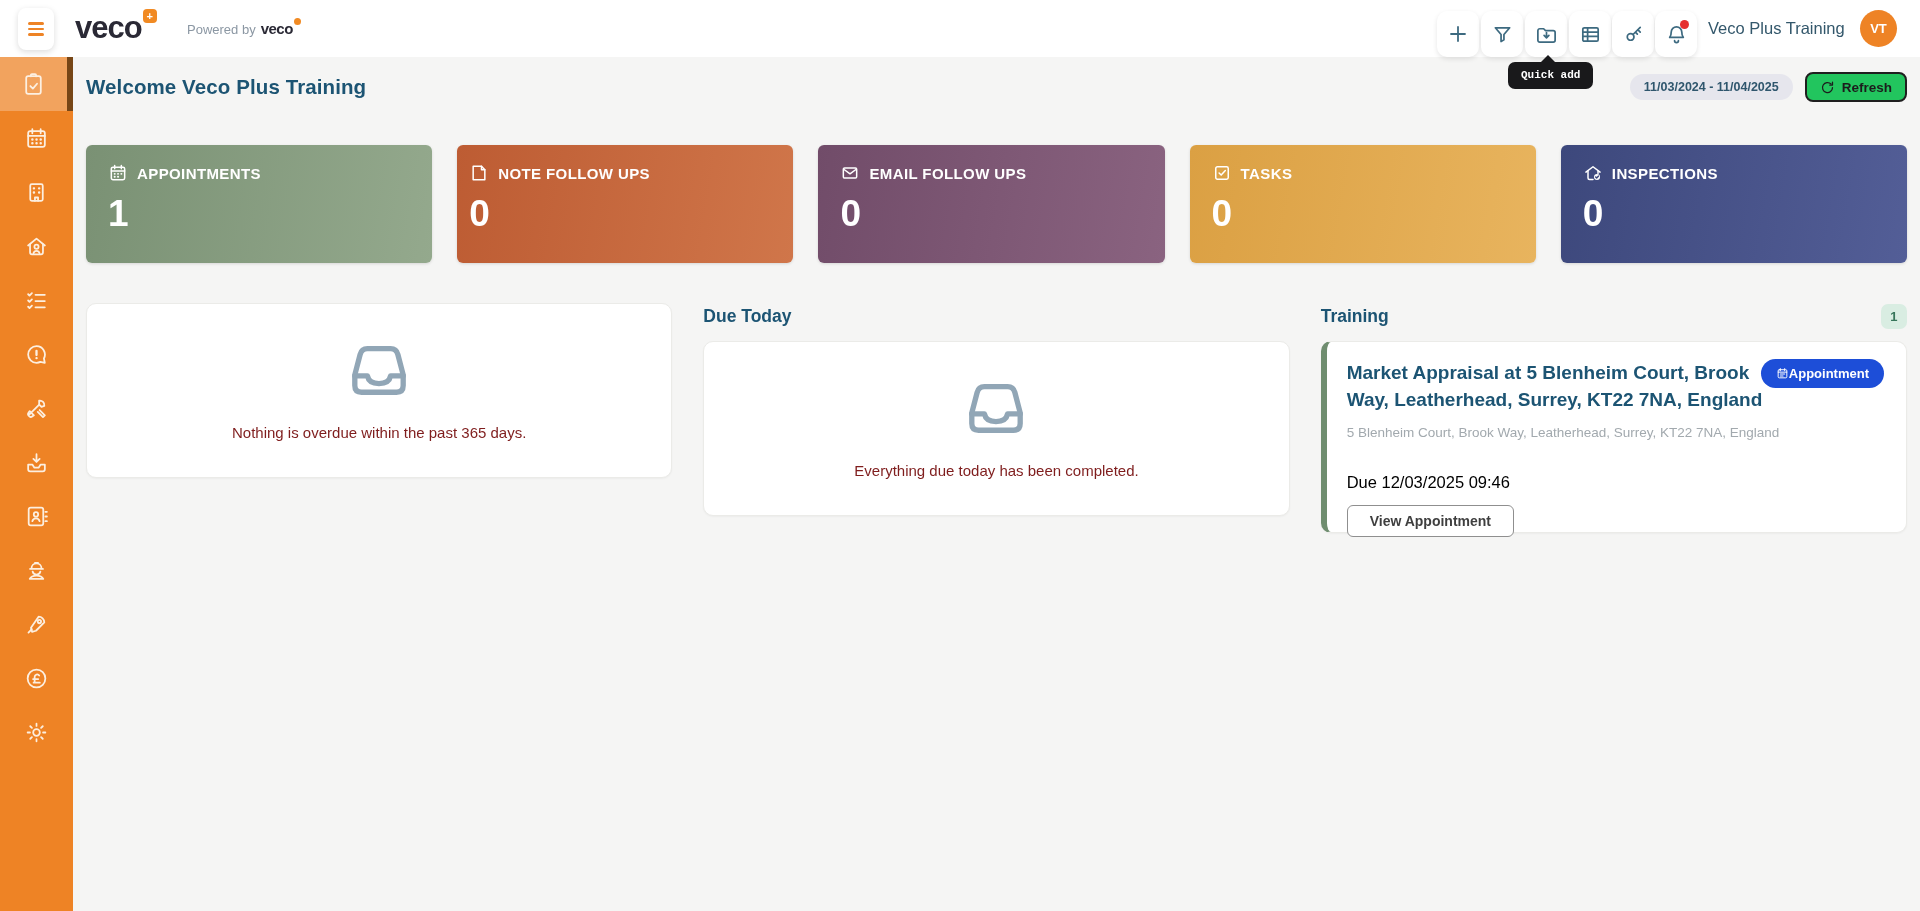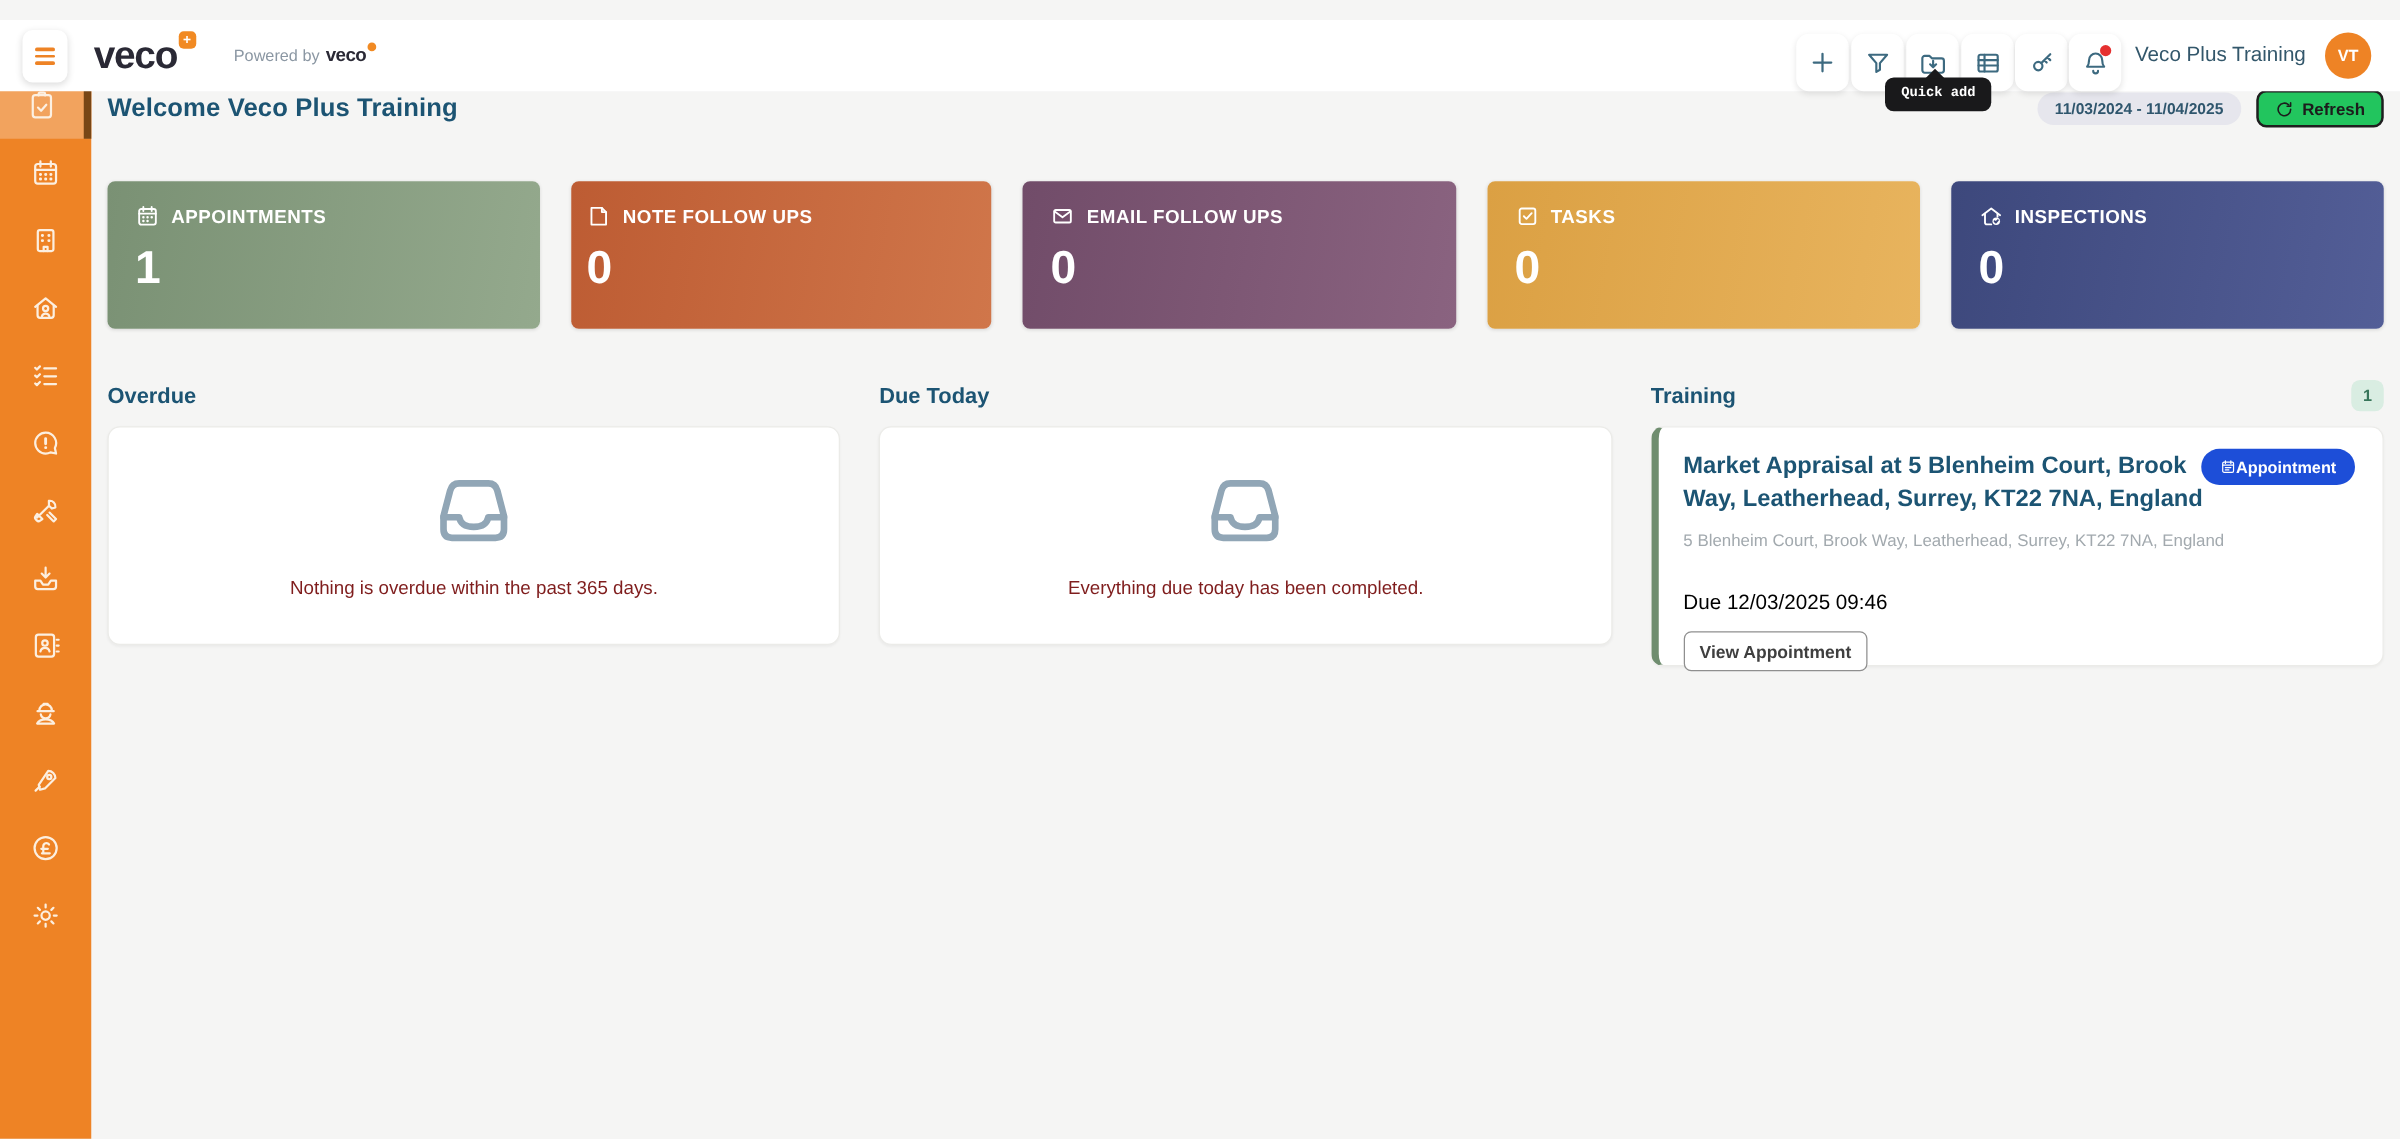--- a/index.html
+++ b/index.html
@@ -1,20 +1,20 @@
 <!DOCTYPE html>
 <html><head>
 <meta charset="utf-8">
 <style>
   * { margin:0; padding:0; box-sizing:border-box; }
   html,body { width:1920px; height:911px; overflow:hidden;
     font-family:"Liberation Sans","DejaVu Sans",sans-serif; background:#f5f5f4; }
 
   
-  .header { position:absolute; left:0; top:16px; width:1920px; height:57px; background:#ffffff; z-index:5; }
+  .header { position:absolute; left:0; top:0; width:1920px; height:57px; background:#ffffff; z-index:5; }
   .hamburger-btn { position:absolute; left:18px; top:8px; width:36px; height:42px; background:#fff;
     border-radius:8px; box-shadow:0 2px 6px rgba(0,0,0,.14); border:none; cursor:pointer;
     display:flex; flex-direction:column; justify-content:center; align-items:center; gap:3px; }
   .hamburger-btn i { display:block; width:16px; height:2.4px; background:#ee8325; border-radius:2px; }
   .logo { position:absolute; left:75px; top:11px; font-size:31px; font-weight:bold; color:#2a2935;
     letter-spacing:-1px; line-height:34px; }
   .logo .plus-badge { display:inline-block; vertical-align:top; margin:-2px 0 0 1px; width:14px; height:14px;
     background:#f18a23; color:#fff; border-radius:4px; font-size:11px; font-weight:bold; line-height:14px;
     text-align:center; letter-spacing:0; }
   .powered { position:absolute; left:187px; top:20px; font-size:13px; color:#8b97a3; }
@@ -72,21 +72,21 @@
 
   .upcoming-card { background:#fff; border:1px solid #ebebe8; border-left:6px solid #6f8d6f; border-radius:10px;
     height:192px; box-shadow:0 1px 2px rgba(0,0,0,.04); padding:18px 22px 18px 20px; position:relative; }
   .appt-title { width:440px; font-size:19px; font-weight:bold; color:#1c5473; line-height:1.42; cursor:pointer; }
   .appt-badge { position:absolute; right:22px; top:17px; background:#1d4ed8; border-radius:15px; height:29px;
     padding:0 15px; display:flex; align-items:center; gap:0; color:#fff; font-size:13px; font-weight:bold; }
   .appt-badge svg { stroke:#fff; fill:none; stroke-width:1.8; stroke-linecap:round; stroke-linejoin:round; }
   .appt-address { margin-top:11px; font-size:13.5px; color:#a2a9ae; }
   .appt-due { margin-top:33px; font-size:16.5px; font-weight:500; color:#000000; }
   .view-appt-btn { margin-top:13px; background:#fff; border:1px solid #8f8f8f; border-radius:6px;
-    padding:7px 12px; font-size:14px; font-weight:bold; color:#3f3f3f; cursor:pointer;
+    padding:7px 22px; font-size:14px; font-weight:bold; color:#3f3f3f; cursor:pointer;
     font-family:"Liberation Sans","DejaVu Sans",sans-serif; }
 </style>
 </head>
 <body>
 
 <div class="header">
   <button class="hamburger-btn">
     <i></i>
       <i></i>
       <i></i>
@@ -298,23 +298,20 @@
           </svg>
         <span class="stat-label">INSPECTIONS</span>
       </div>
       <div class="stat-value">0</div>
     </div>
   </div>
 
   <div class="sections-row">
 
     <div>
-      <div class="section-header">
-        <div class="section-title">Overdue</div>
-      </div>
       <div class="empty-card">
         <svg width="76" height="60" viewBox="0 0 76 62">
           <path d="M26 9 H50 Q56 9 57.5 15 L63 36 V47 Q63 54 56 54 H20 Q13 54 13 47 V36 L18.5 15 Q20 9 26 9 Z"></path>
           <path d="M13 37 H26 Q27.5 45 38 45 Q48.5 45 50 37 H63"></path>
         </svg>
         <div class="empty-msg">Nothing is overdue within the past 365 days.</div>
       </div>
     </div>
 
     <div>

